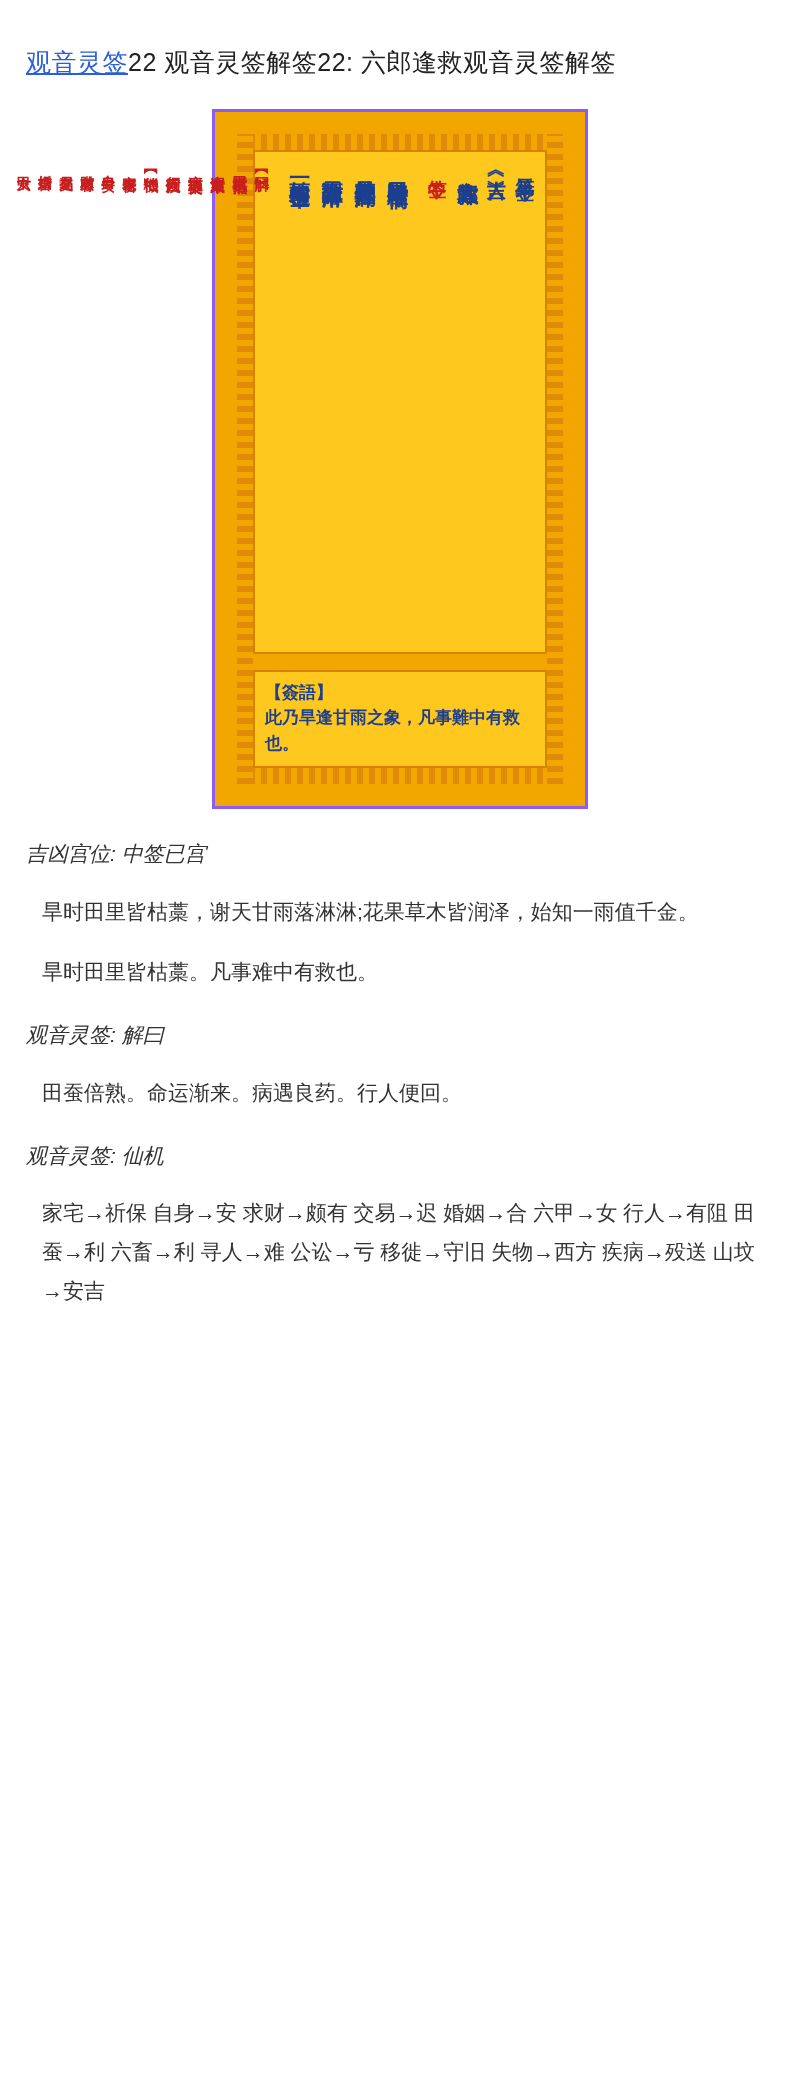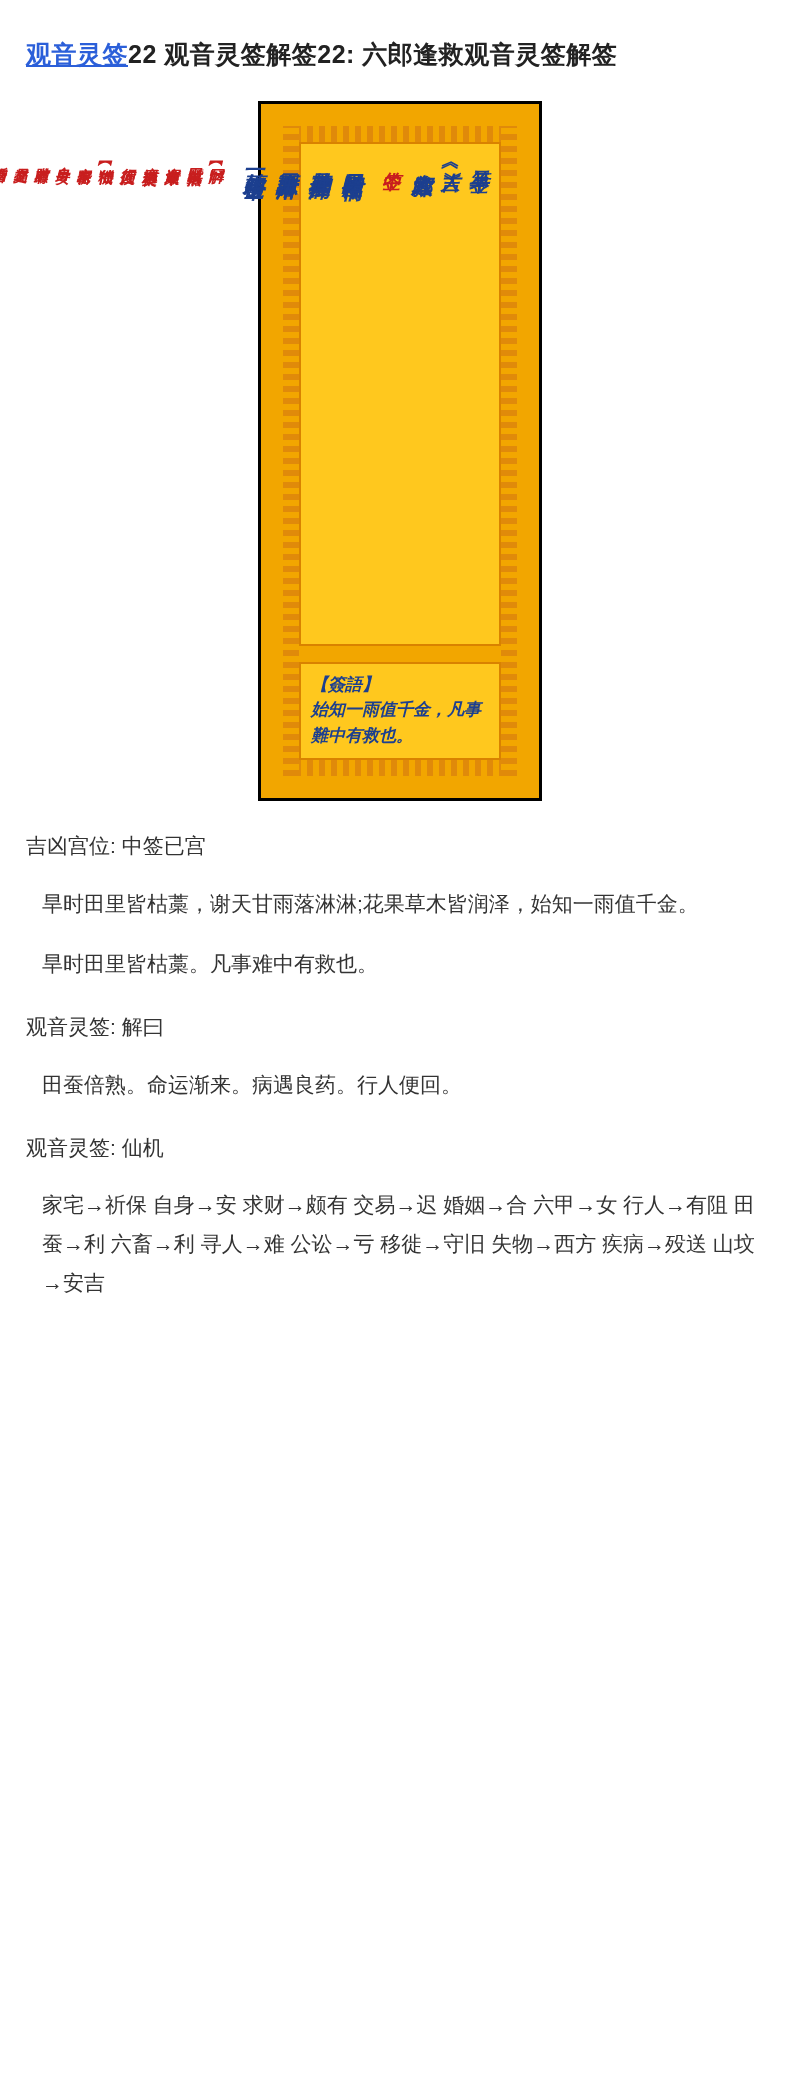--- a/index.html
+++ b/index.html
@@ -13,45 +13,44 @@
     font-family: "Liberation Sans", sans-serif;
     color: #333333;
   }
   .page {
     width: 800px;
     box-sizing: border-box;
     padding: 34px 26px 40px 26px;
   }
   .title {
     font-size: 25px;
-    font-weight: bold;
+    font-weight: normal;
     line-height: 1.62;
     color: #222222;
-    margin: 0 0 26px 0;
+    margin: 8px 0 26px 0;
     letter-spacing: 0.5px;
   }
   .title .link {
     color: #2b5fd9;
     text-decoration: underline;
   }
 
   
   .card-wrap {
     display: flex;
     justify-content: center;
     margin: 6px 0 28px 0;
   }
   .card {
-    width: 284px;
+    width: 376px;
     box-sizing: border-box;
     background: #f2a600;
-    border: 3px solid #000000;
+    border: 3px solid #8b5cf6;
     padding: 12px;
     position: relative;
-    font-style: italic;
   }
   .card-inner-border {
     border: 10px solid #f2a600;
     background: #f2a600;
     padding: 0;
     position: relative;
   }
   
   .fret {
     position: absolute;
@@ -142,20 +141,21 @@
     line-height: 1.5;
     font-weight: bold;
   }
 
   
   .section-label {
     font-size: 21px;
     color: #333333;
     margin: 26px 0 0 0;
     line-height: 1.6;
+    font-style: italic;
   }
   .para {
     font-size: 21px;
     color: #333333;
     margin: 22px 0 0 16px;
     line-height: 1.85;
   }
 </style>
 </head>
 <body>
@@ -203,21 +203,21 @@
             <div class="vcol col-red small">求財頗有</div>
             <div class="vcol col-red small">交易遲</div>
             <div class="vcol col-red small">婚姻合</div>
             <div class="vcol col-red small">六甲女</div>
 
           </div>
         </div>
 
         <div class="card-foot">
           <div>【簽語】</div>
-          <div>始知一雨值千金，凡事難中有救也。</div>
+          <div>此乃旱逢甘雨之象，凡事難中有救也。</div>
         </div>
       </div>
     </div>
   </div>
 
   <div class="section-label">
     <span>吉凶宫位:</span>
     <span>中签已宫</span>
   </div>
 

